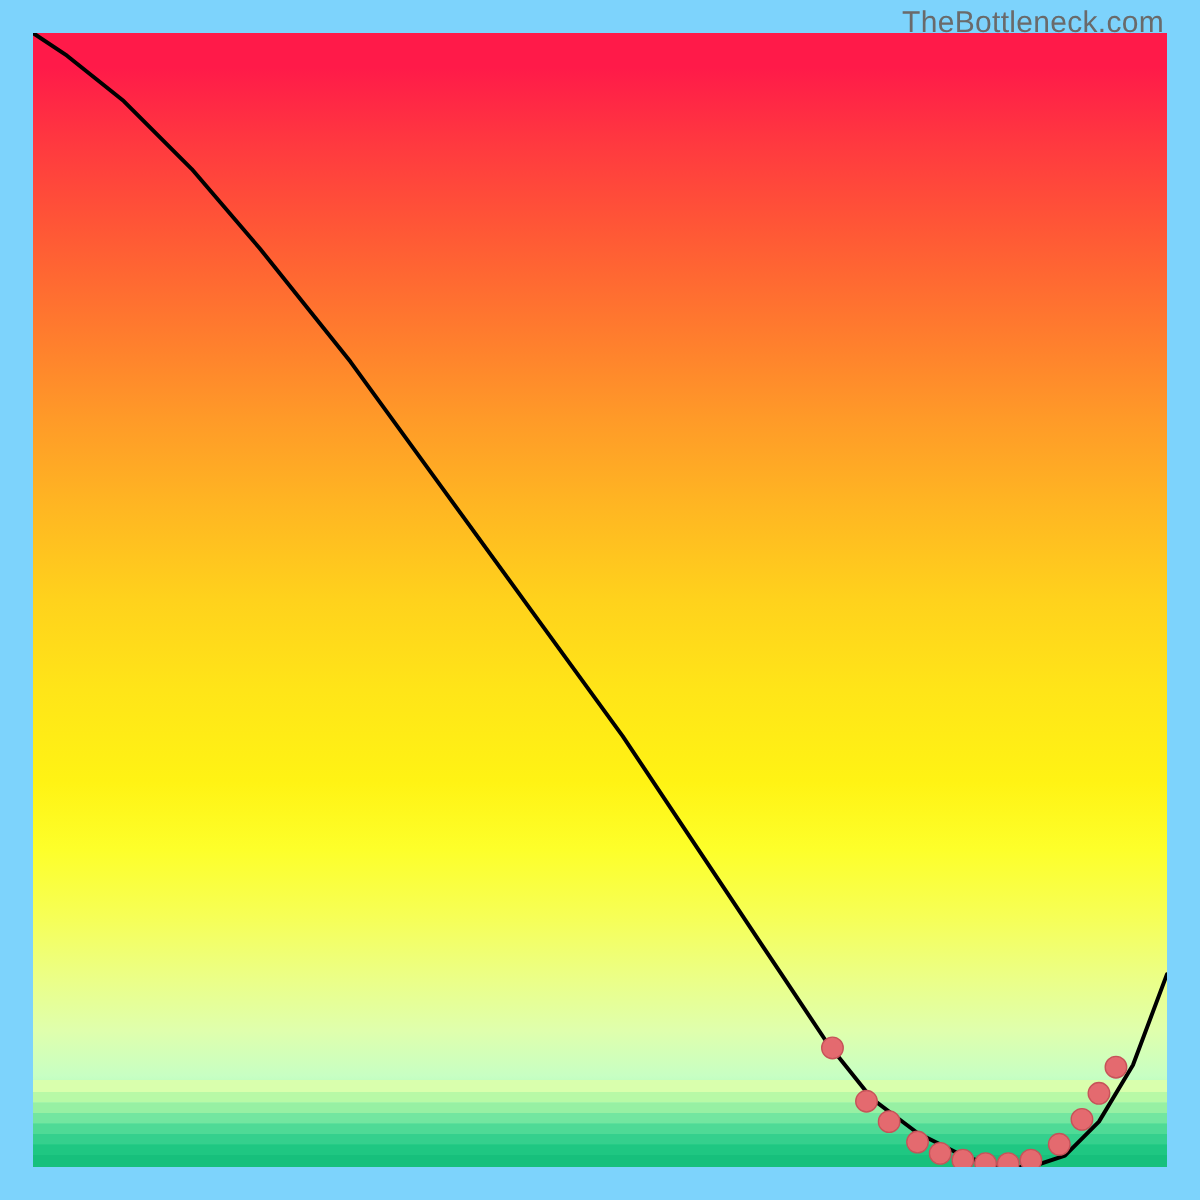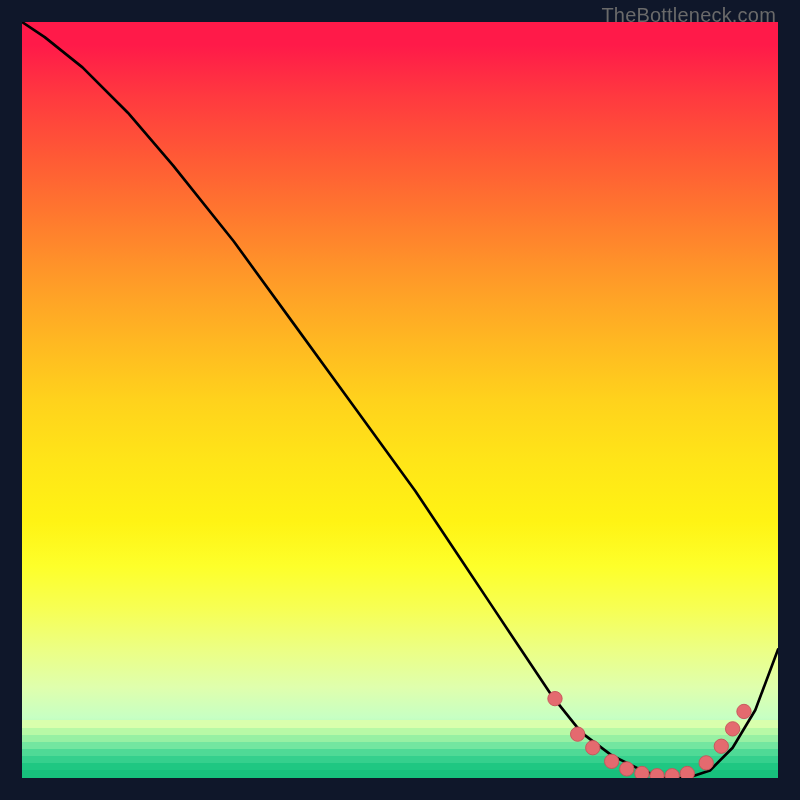--- a/index.html
+++ b/index.html
@@ -8,21 +8,21 @@
     width: 800px;
     height: 800px;
     background: #000;
     overflow: hidden;
     font-family: Arial, Helvetica, sans-serif;
   }
   .frame {
     position: relative;
     width: 800px;
     height: 800px;
-    background: #0f172a;
+    background: #7dd3fc;
   }
   .plot {
     position: absolute;
     left: 22px;
     top: 22px;
     width: 756px;
     height: 756px;
     
     background: linear-gradient(to bottom,
       #ff1a49 0%,

